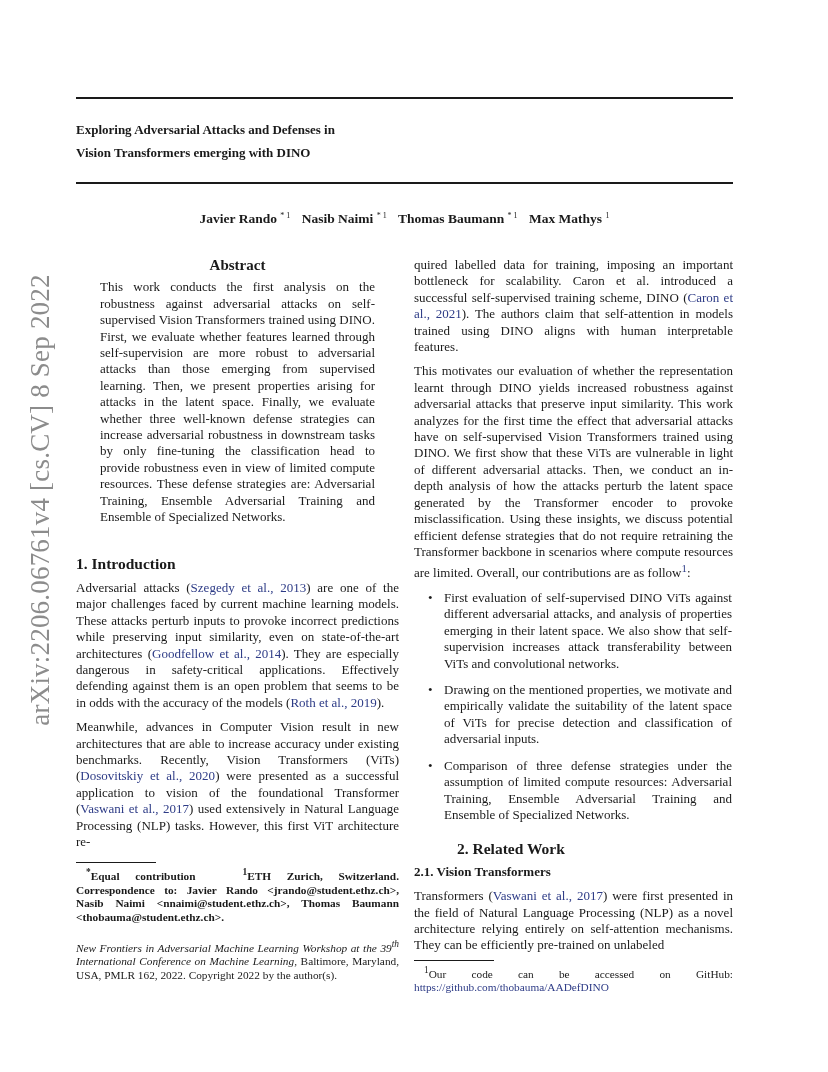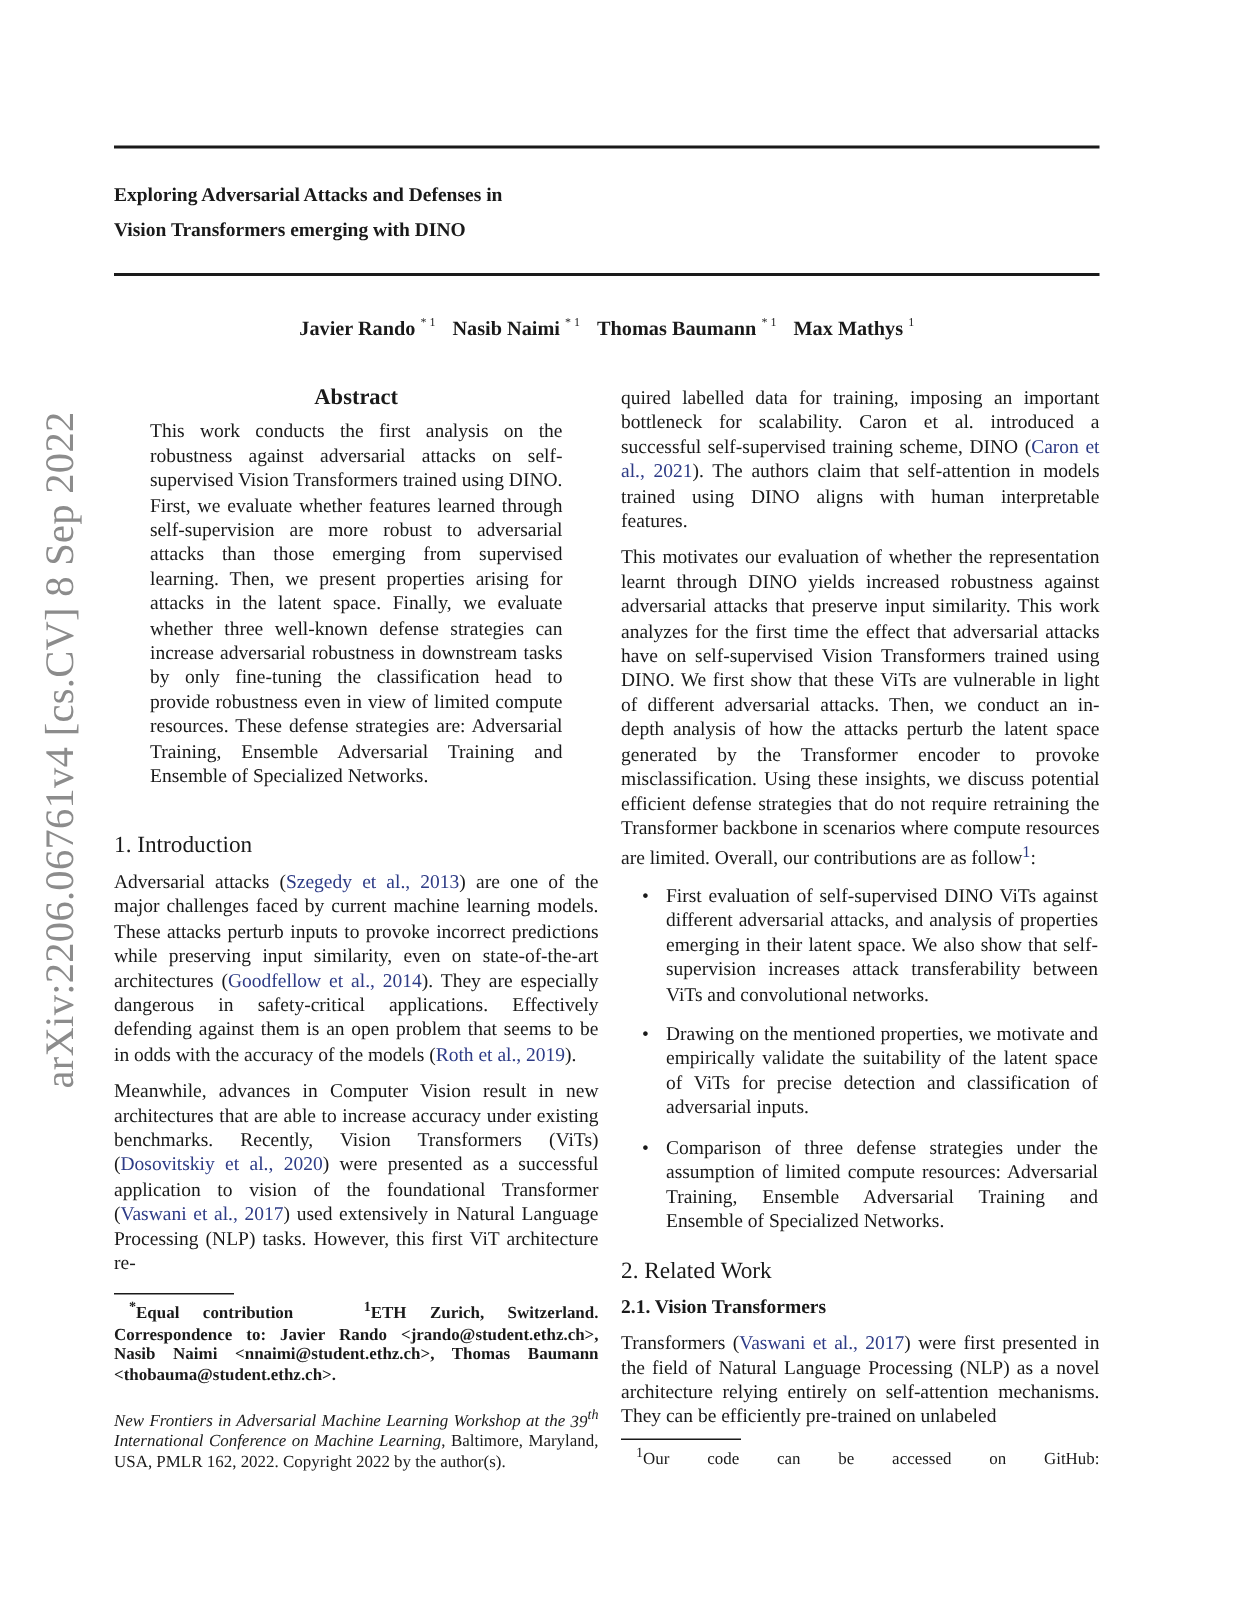--- a/index.html
+++ b/index.html
@@ -27,21 +27,21 @@
     font-weight: bold; font-size: 13.5px;
   }
   .authors .a { margin: 0 4px; }
   .authors sup { font-weight: normal; font-size: 8px; }
   .col { position: absolute; top: 255px; font-size: 13px; line-height: 16.4px; text-align: justify; }
   .col.left { left: 76px; width: 323px; }
   .col.right { left: 414px; width: 319px; top: 257px; }
   .abstract-box { padding: 0 24px; }
   .abstract-title { text-align: center; font-weight: bold; font-size: 15px; margin: 2px 0 6px; }
   .abstract-text { margin: 0; }
-  h2 { font-size: 15.5px; font-weight: normal; margin: 0; }
+  h2 { font-size: 15.5px; font-weight: bold; margin: 0; }
   h3 { font-size: 13px; font-weight: bold; margin: 0; }
   p { margin: 0; }
   a, .cite { color: #2d3b86; text-decoration: none; }
   .fn-rule { width: 80px; height: 1px; background: #1a1a1a; margin: 0; }
   .fn { font-size: 11.3px; line-height: 13.5px; text-align: justify; }
   ul { list-style: none; margin: 1px; padding: 0; }
   li { position: relative; padding-left: 16px; margin-left: 0; }
   li::before { content: "•"; position: absolute; left: 0; top: 0; }
   em { font-style: italic; }
 </style>
@@ -87,19 +87,20 @@
   <p><span>quired labelled data for training, imposing an important bottleneck for scalability. Caron et al. introduced a successful self-supervised training scheme, DINO (</span><a>Caron et al., 2021</a><span>). The authors claim that self-attention in models trained using DINO aligns with human interpretable features.</span></p>
 
   <p style="margin-top:8px;"><span>This motivates our evaluation of whether the representation learnt through DINO yields increased robustness against adversarial attacks that preserve input similarity. This work analyzes for the first time the effect that adversarial attacks have on self-supervised Vision Transformers trained using DINO. We first show that these ViTs are vulnerable in light of different adversarial attacks. Then, we conduct an in-depth analysis of how the attacks perturb the latent space generated by the Transformer encoder to provoke misclassification. Using these insights, we discuss potential efficient defense strategies that do not require retraining the Transformer backbone in scenarios where compute resources are limited. Overall, our contributions are as follow</span><sup><a>1</a></sup><span>:</span></p>
 
   <ul style="margin-top:8px; margin-left:14px;">
     <li>First evaluation of self-supervised DINO ViTs against different adversarial attacks, and analysis of properties emerging in their latent space. We also show that self-supervision increases attack transferability between ViTs and convolutional networks.</li>
     <li style="margin-top:10px;">Drawing on the mentioned properties, we motivate and empirically validate the suitability of the latent space of ViTs for precise detection and classification of adversarial inputs.</li>
     <li style="margin-top:10px;">Comparison of three defense strategies under the assumption of limited compute resources: Adversarial Training, Ensemble Adversarial Training and Ensemble of Specialized Networks.</li>
   </ul>
 
-  <h2 style="margin-top:18px;">2. Related Work</h2>
+  <h2 style="margin-top:18px;margin-left:43px;">2. Related Work</h2>
   <h3 style="margin-top:6px;">2.1. Vision Transformers</h3>
   <p style="margin-top:8px;"><span>Transformers (</span><a>Vaswani et al., 2017</a><span>) were first presented in the field of Natural Language Processing (NLP) as a novel architecture relying entirely on self-attention mechanisms. They can be efficiently pre-trained on unlabeled</span></p>
 
   <div class="fn-rule" style="margin-top:6px;"></div>
   <p class="fn" style="margin-top:3px; text-indent:10px; text-align-last: justify;"><sup>1</sup><span>Our code can be accessed on GitHub:</span></p>
+  <p class="fn"><a>https://github.com/thobauma/AADefDINO</a></p>
 </div>
 
 </body></html>

